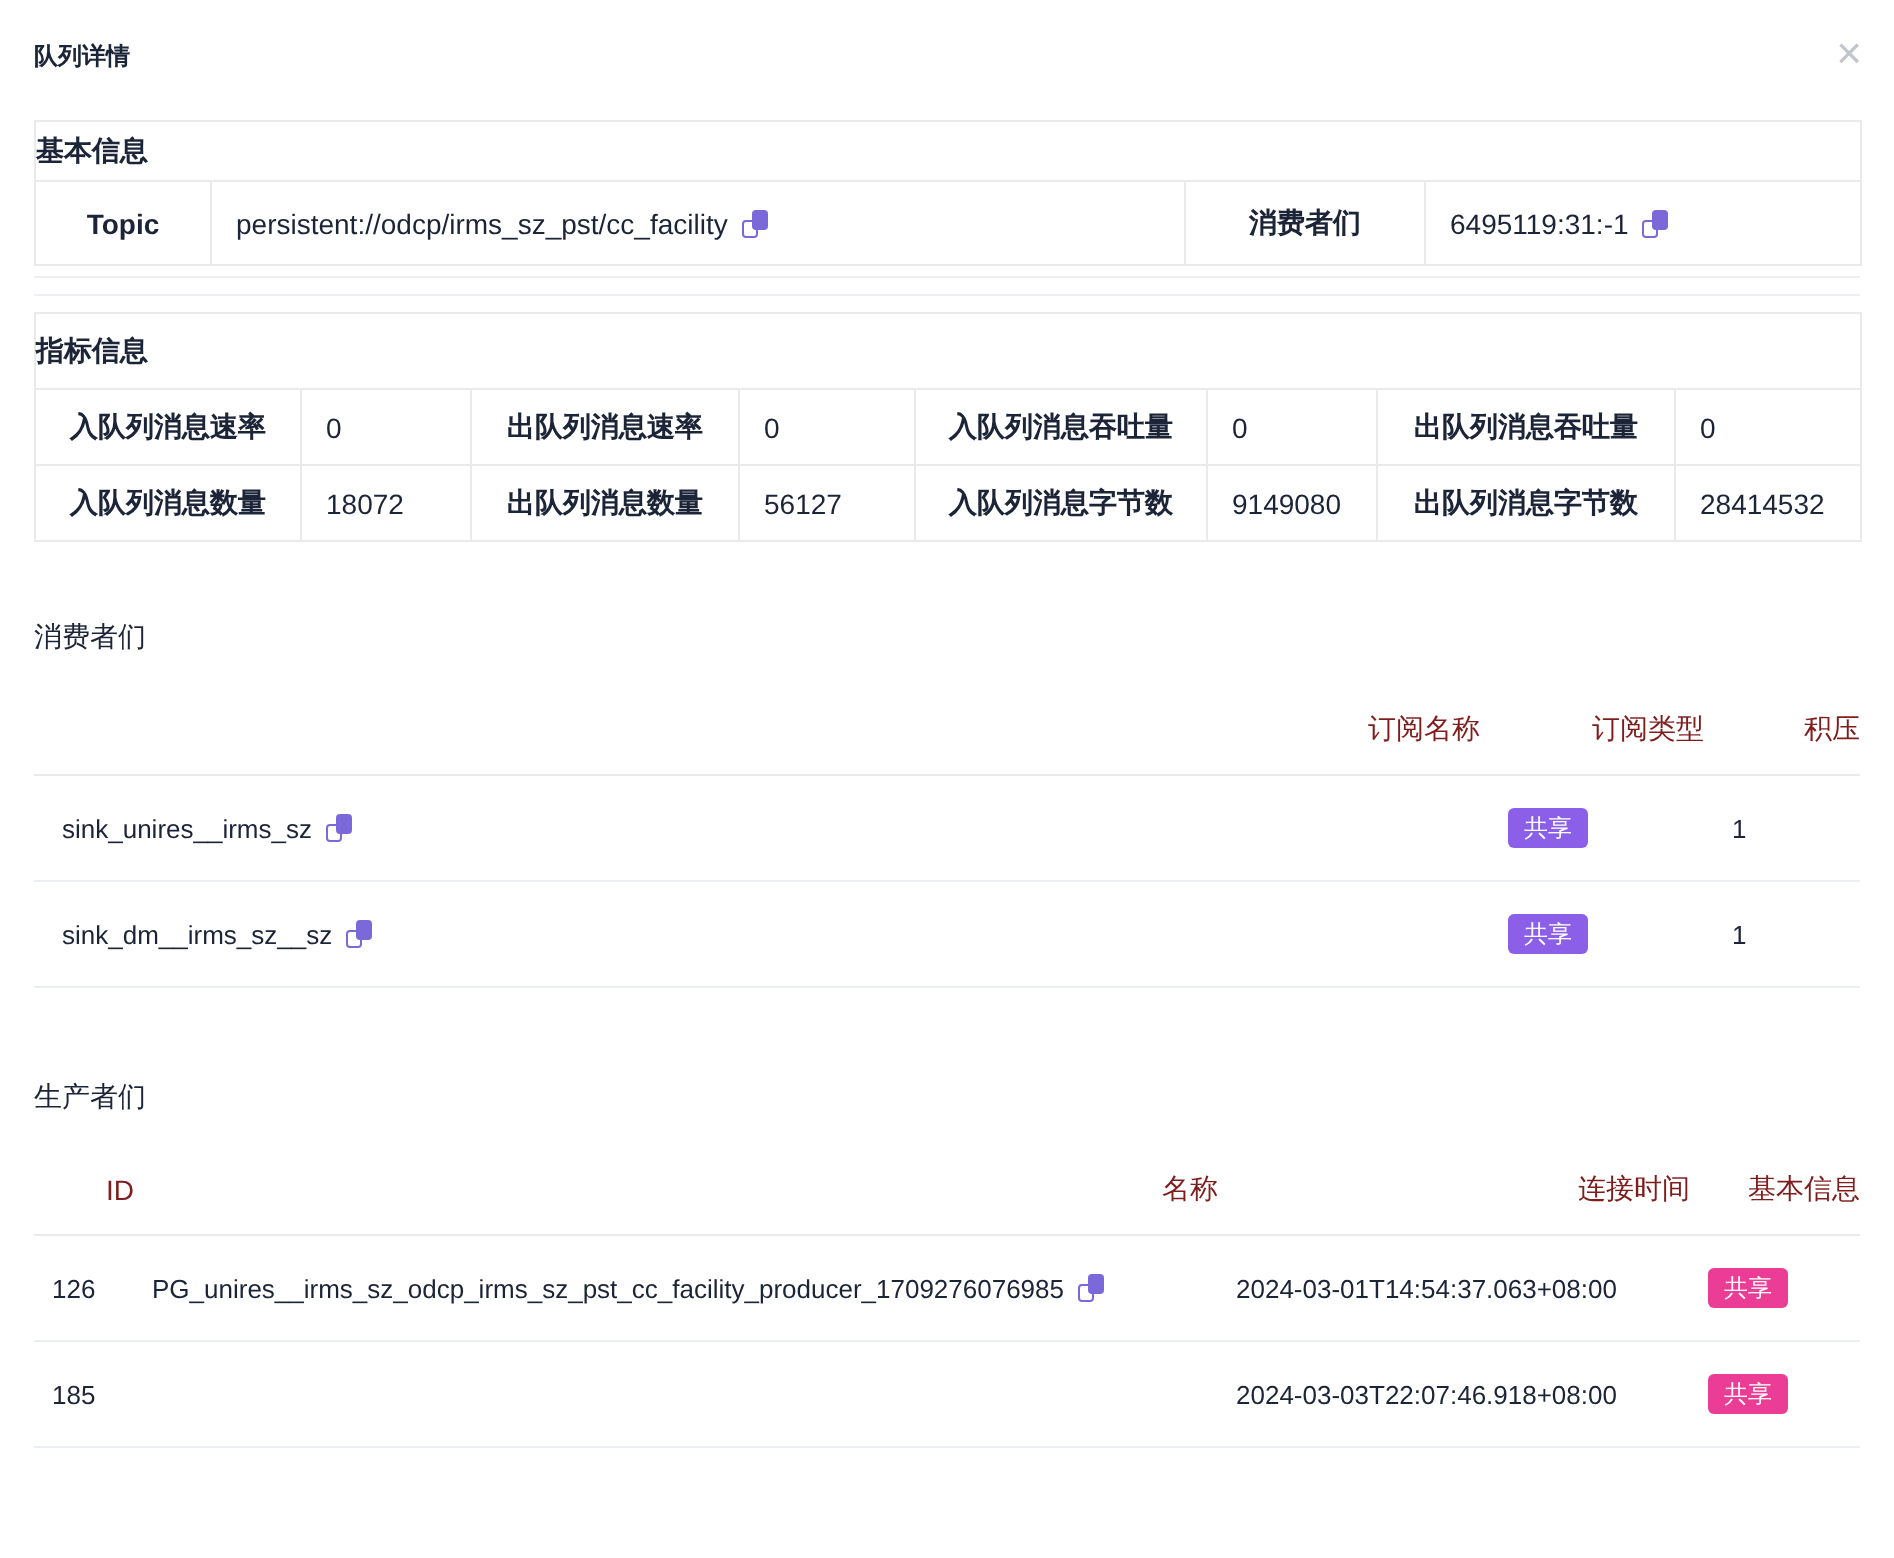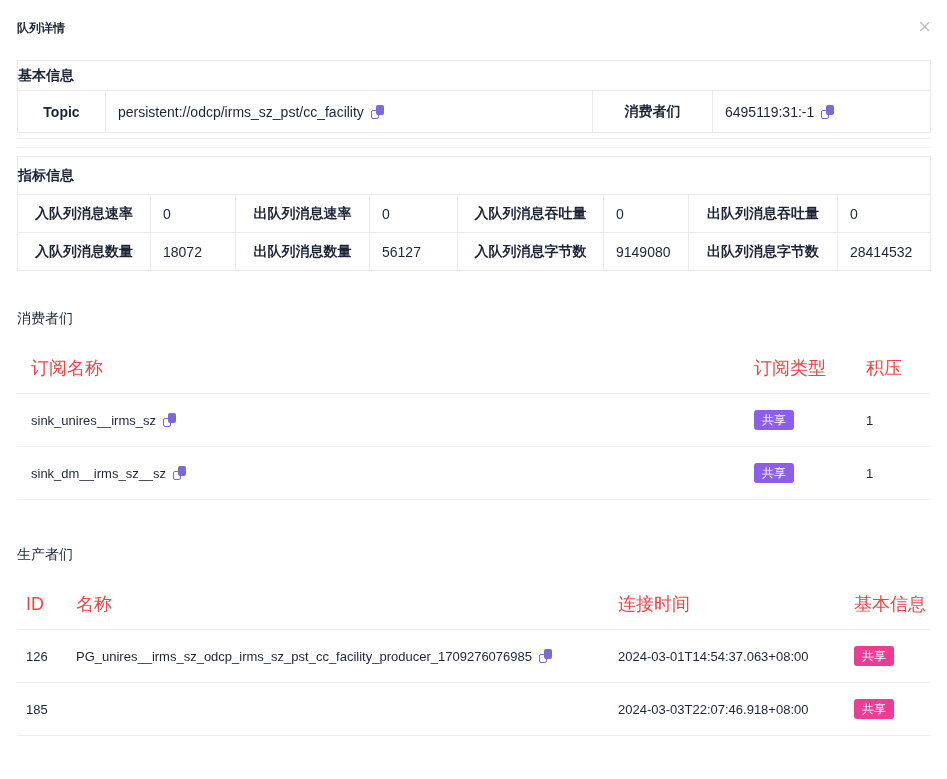--- a/index.html
+++ b/index.html
@@ -21,21 +21,21 @@
   .desc-table td{height:42px;}
   .desc-table td.lbl{text-align:center;font-weight:700;}
   .desc-table td.val{text-align:left;padding:0 8px 0 12px;white-space:nowrap;overflow:hidden;}
   .metrics-table{margin-top:8px;}
   .metrics-table td{height:38px;}
   .metrics-table th.section{height:38px;}
   .metrics-table td.blank{border:none;}
   .divider-strip{margin-top:5px;height:10px;border-top:1px solid #edeff2;border-bottom:1px solid #edeff2;}
   
   .section-heading{margin-top:39px;font-size:14px;font-weight:400;color:var(--text);}
-  .list-table thead th{text-align:left;font-weight:400;font-size:18px;color:#ef4444;
+  .list-table thead th{text-align:right;font-weight:400;font-size:14px;color:#7f1d1d;
     padding:28px 0 13px 0;border-bottom:1px solid var(--border);}
   .list-table tbody td{border-bottom:1px solid var(--row_border);padding:16px 0;font-size:13px;
     white-space:nowrap;overflow:hidden;}
   .pad-l{padding-left:14px!important;}
   .pad-s{padding-left:9px!important;}
   .badge{display:inline-block;padding:4px 8px;border-radius:3px;color:#fff;font-size:12px;line-height:1;}
   .badge.pink{background:var(--badge_pink);}
   .badge.purple{background:var(--badge_purple);}
   
   .copy-icon{position:relative;display:inline-block;width:13px;height:14px;margin-left:7px;

